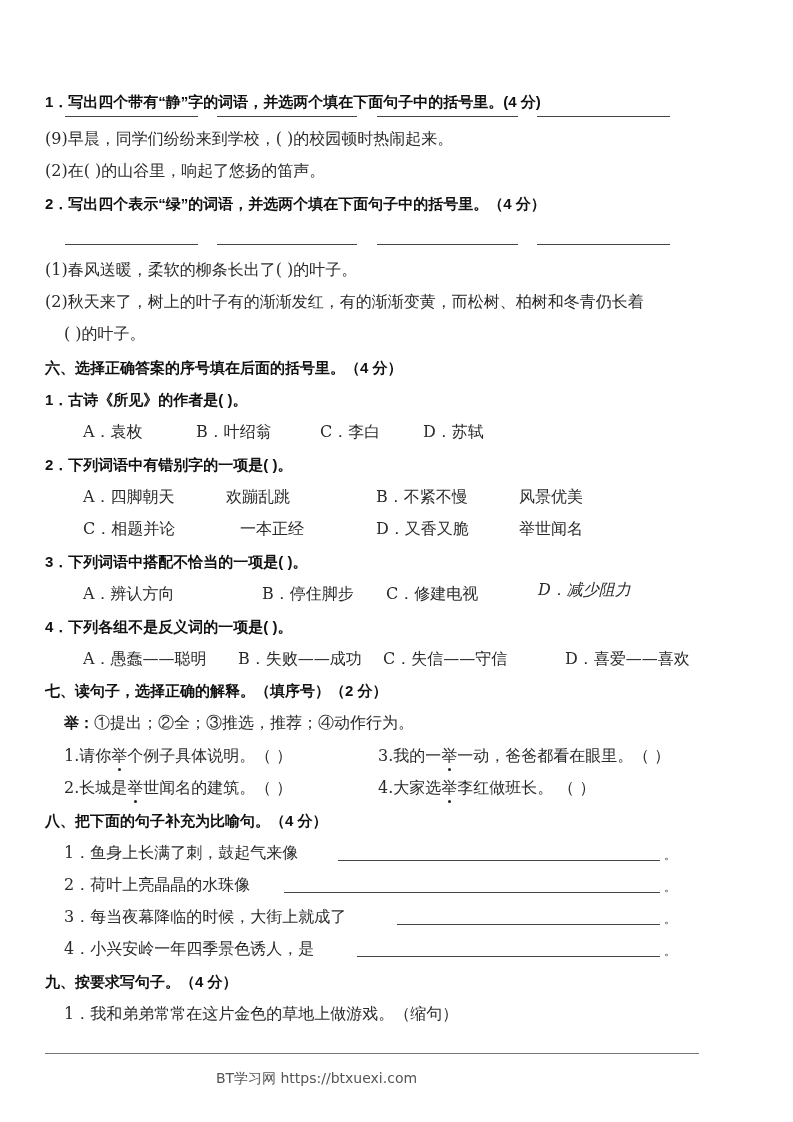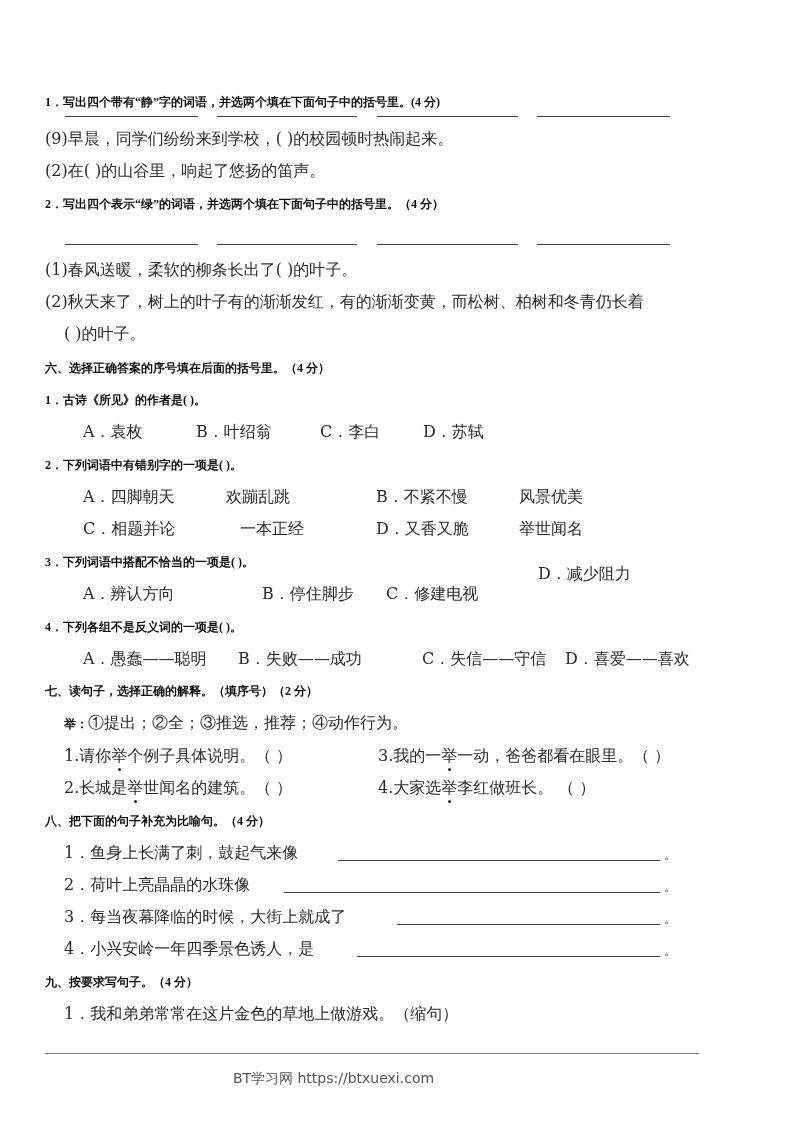--- a/index.html
+++ b/index.html
@@ -1,28 +1,28 @@
 <!DOCTYPE html>
 <html><head>
 <meta charset="utf-8">
 <style>
   html, body { margin: 0; padding: 0; background: #ffffff; }
   body { width: 793px; height: 1122px; position: relative; overflow: hidden;
          font-family: "DejaVu Serif", "Liberation Serif", serif; color: #1a1a1a; }
   .line { position: absolute; white-space: nowrap; font-size: 16px; line-height: 20px; }
-  .bold { font-weight: bold; font-family: Liberation Serif, serif; font-size: 12px; color: #111; }
+  .bold { font-weight: bold; font-family: Liberation Sans, sans-serif; font-size: 15px; color: #111; }
   .reg { color: #2a2a2a; }
   .blank { position: absolute; height: 0; border-top: 1.3px solid #444; }
   .dot-under { position: relative; display: inline-block; }
   .dot-under::after { content: ""; position: absolute; left: 50%; bottom: -5px; width: 3px; height: 3px;
                       margin-left: -1.5px; background: #222; border-radius: 50%; }
   .opt { position: absolute; white-space: nowrap; font-size: 16px; line-height: 20px; color: #2a2a2a; }
   .footer-rule { position: absolute; left: 45px; top: 1053px; width: 654px; border-top: 1.5px solid #777; }
   .footer { position: absolute; top: 1070px; left: 0; width: 633px; text-align: center;
-            font-family: "DejaVu Sans", "Liberation Sans", sans-serif; font-size: 14px; color: #555; padding-left: 17px; }
+            font-family: "DejaVu Sans", "Liberation Sans", sans-serif; font-size: 14px; color: #555; }
 </style>
 </head>
 <body>
 
 <div class="line bold" style="left:45px; top:92px;">1．写出四个带有“静”字的词语，并选两个填在下面句子中的括号里。(4 分)</div>
 <div class="blank" style="left:65px; top:116px; width:133px;"></div>
 <div class="blank" style="left:217px; top:116px; width:140px;"></div>
 <div class="blank" style="left:377px; top:116px; width:141px;"></div>
 <div class="blank" style="left:537px; top:116px; width:133px;"></div>
 <div class="line reg" style="left:45px; top:129px;">(9)早晨，同学们纷纷来到学校，(        )的校园顿时热闹起来。</div>
@@ -52,26 +52,26 @@
 <div class="opt" style="left:519px; top:487px;">风景优美</div>
 <div class="opt" style="left:83px; top:519px;">C．相题并论</div>
 <div class="opt" style="left:226px; top:519px;margin-left:14px;">一本正经</div>
 <div class="opt" style="left:376px; top:519px;">D．又香又脆</div>
 <div class="opt" style="left:519px; top:519px;">举世闻名</div>
 
 <div class="line bold" style="left:45px; top:552px;">3．下列词语中搭配不恰当的一项是(      )。</div>
 <div class="opt" style="left:83px; top:584px;">A．辨认方向</div>
 <div class="opt" style="left:234px; top:584px;margin-left:28px;">B．停住脚步</div>
 <div class="opt" style="left:386px; top:584px;">C．修建电视</div>
-<div class="opt" style="left:538px; top:564px;">D．减少阻力</div>
+<div class="opt" style="left:538px; top:580px;font-style:italic;">D．减少阻力</div>
 
 <div class="line bold" style="left:45px; top:617px;">4．下列各组不是反义词的一项是(      )。</div>
 <div class="opt" style="left:83px; top:649px;">A．愚蠢——聪明</div>
 <div class="opt" style="left:238px; top:649px;">B．失败——成功</div>
-<div class="opt" style="left:422px; top:649px;">C．失信——守信</div>
+<div class="opt" style="left:383px; top:649px;">C．失信——守信</div>
 <div class="opt" style="left:565px; top:649px;">D．喜爱——喜欢</div>
 
 <div class="line bold" style="left:45px; top:681px;">七、读句子，选择正确的解释。（填序号）（2 分）</div>
 <div class="line" style="left:64px; top:713px;">
   <span class="bold">举：</span><span class="reg">①提出；②全；③推选，推荐；④动作行为。</span>
 </div>
 <div class="line reg" style="left:64px; top:746px;">
   <span>1.请你</span><span class="dot-under">举</span><span>个例子具体说明。（    ）</span>
 </div>
 <div class="line reg" style="left:378px; top:746px;">

